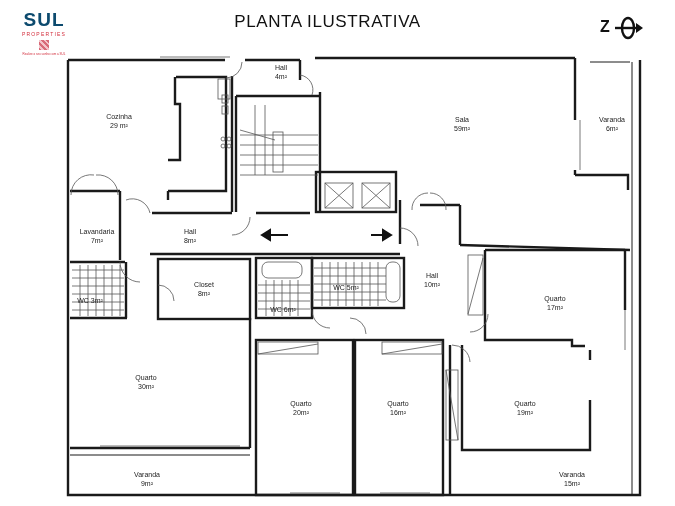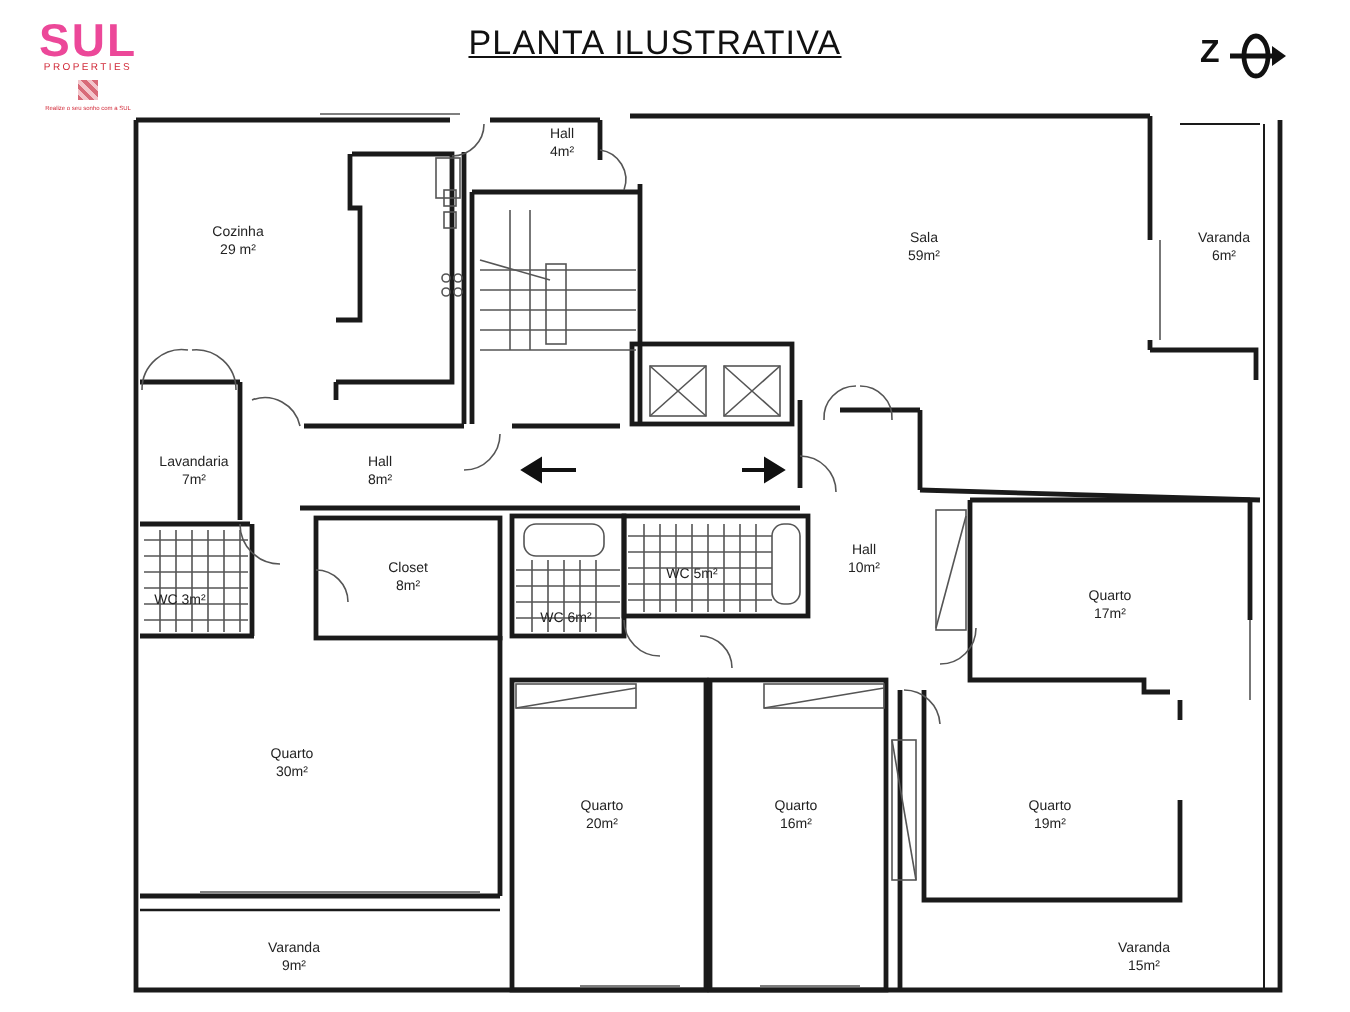--- a/index.html
+++ b/index.html
@@ -1,23 +1,23 @@
 <!DOCTYPE html>
 <html><head>
 <meta charset="utf-8">
 <style>
   html, body { margin:0; padding:0; background:#ffffff; }
   body { width:675px; height:506px; position:relative; overflow:hidden; font-family:"Liberation Sans", sans-serif; }
   .logo { position:absolute; left:14px; top:10px; width:60px; text-align:center; }
-  .logo-main { color:#ec4899; font-weight:bold; font-size:23px; letter-spacing:1px; line-height:20px; font-family:"Liberation Sans", sans-serif; }
+  .logo-main { color:#0c4a6e; font-weight:bold; font-size:19px; letter-spacing:1px; line-height:20px; font-family:"Liberation Sans", sans-serif; }
   .logo-sub { color:#d22b3a; font-size:5px; letter-spacing:1.2px; margin-top:1px; }
   .logo-qr { width:10px; height:10px; margin:3px auto 0; background:repeating-linear-gradient(45deg,#d86a78 0 2px,#f3c4ca 2px 4px); }
   .logo-tag { color:#d22b3a; font-size:3px; margin-top:2px; }
   .title { position:absolute; left:0; width:675px; top:12px; text-align:center; font-size:17px; letter-spacing:0.6px; color:#111; font-family:"Liberation Sans", sans-serif; }
-  .title span { position:relative; left:-10px;text-decoration:underline; }
+  .title span { position:relative; left:-10px; }
   .north { position:absolute; left:600px; top:14px; width:50px; height:28px; }
   .north-z { position:absolute; left:0; top:4px; font-size:16px; font-weight:bold; color:#111; }
   .plan { position:absolute; left:0; top:0; }
   .room-label { position:absolute; font-size:7px; color:#222; text-align:center; line-height:9px; transform:translateX(-50%); white-space:nowrap; }
   .room-label .area { display:block; font-size:7px; }
 </style>
 </head>
 <body>
 
 <div class="logo">

